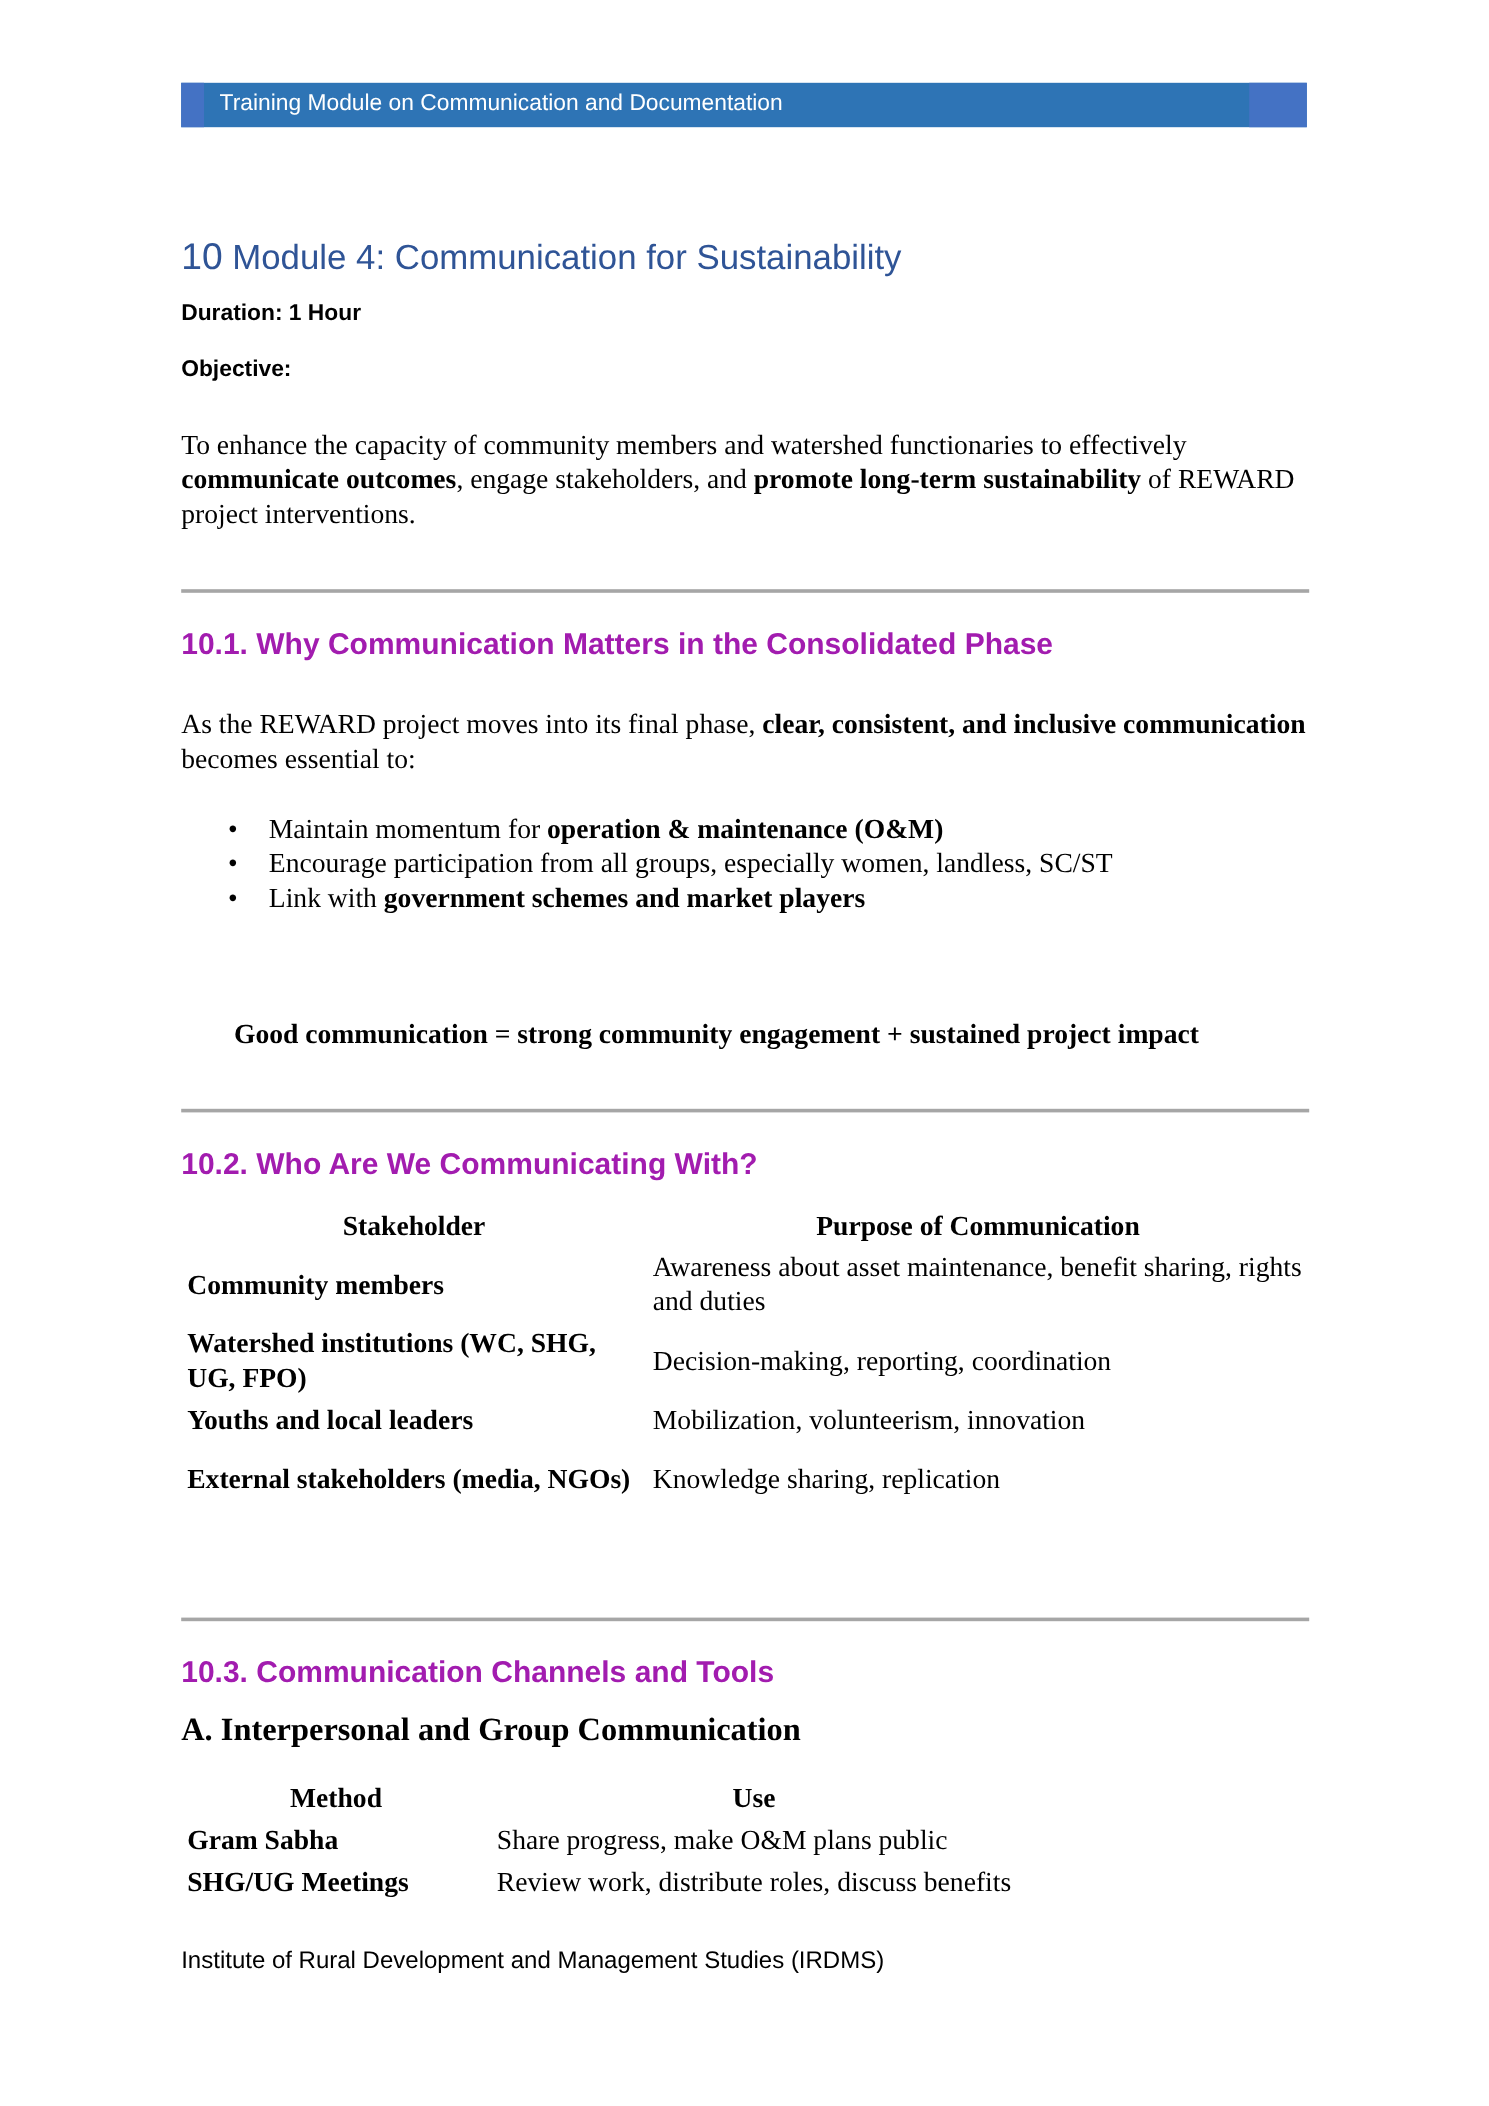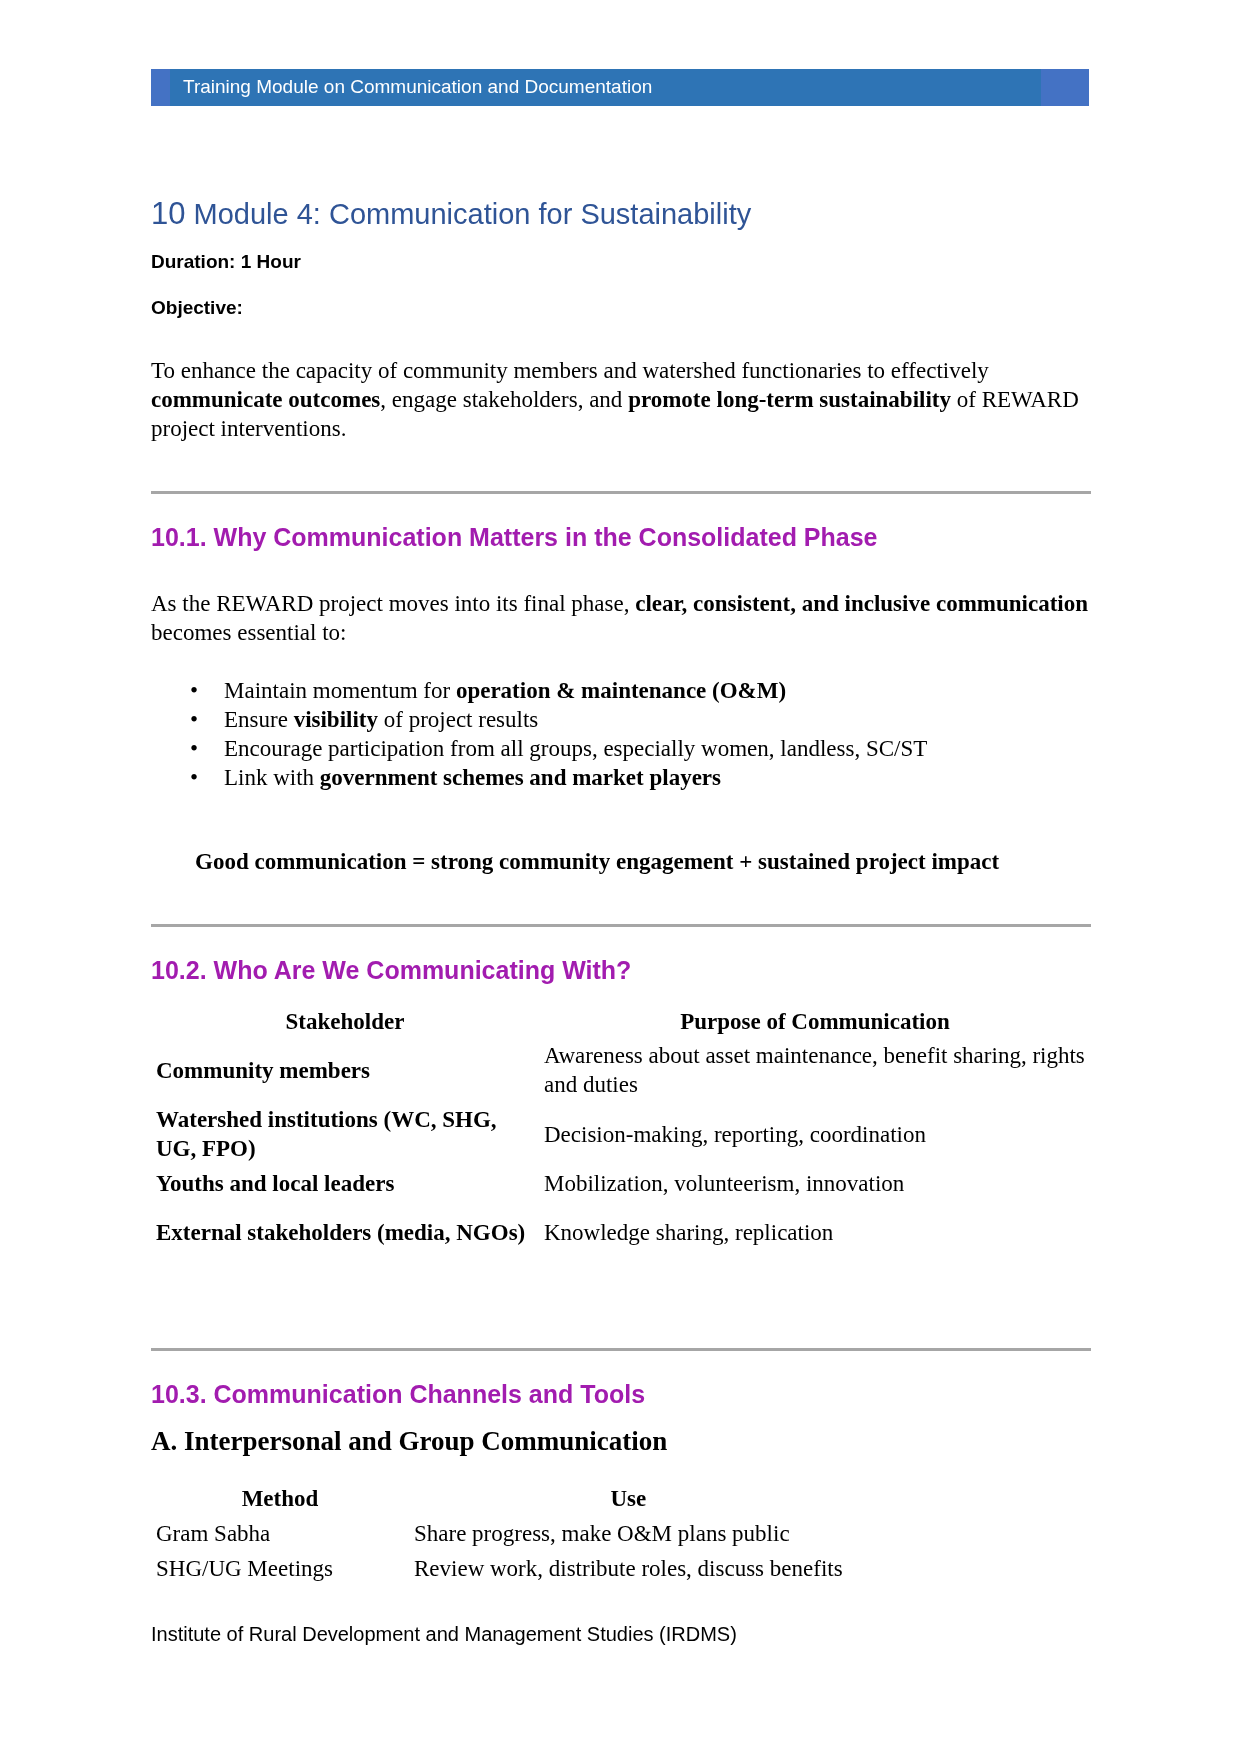--- a/index.html
+++ b/index.html
@@ -53,21 +53,21 @@
   table.stake tr.r4 td { height: 34px; }
   table.stake tr.r5 td { height: 64px; }
 
   .h3 {
     position: absolute; left: 151px; top: 1426px;
     font-size: 27px; font-weight: bold;
   }
   table.method { position: absolute; left: 151px; top: 1482px; border-collapse: collapse; }
   table.method th { font-size: 23px; font-weight: bold; text-align: center; height: 34px; }
   table.method td { font-size: 23px; height: 35px; padding: 0 5px; }
-  table.method td.m { width: 258px; }
+  table.method td.m { width: 258px; font-weight: bold; }
 
   .footer {
     position: absolute; left: 151px; top: 1623px;
     font-family: "Liberation Sans", sans-serif; font-size: 20px;
   }
   b { font-weight: bold; }
 </style>
 </head>
 <body>
 
@@ -85,21 +85,20 @@
 <p class="para" style="top:356px;"><span>To enhance the capacity of community members and watershed functionaries to effectively </span><b>communicate outcomes</b><span>, engage stakeholders, and </span><b>promote long-term sustainability</b><span> of REWARD project interventions.</span></p>
 
 <div class="rule" style="top:491px;"></div>
 
 <h2 class="h2" style="top:523px;">10.1. Why Communication Matters in the Consolidated Phase</h2>
 
 <p class="para" style="top:589px;"><span>As the REWARD project moves into its final phase, </span><b>clear, consistent, and inclusive communication</b><span> becomes essential to:</span></p>
 
 <ul class="bullets">
   <li><span>Maintain momentum for </span><b>operation &amp; maintenance (O&amp;M)</b><span></span></li>
-  <li><span>Ensure </span><b>visibility</b><span> of project results</span></li>
   <li><span>Encourage participation from all groups, especially women, landless, SC/ST</span><b></b><span></span></li>
   <li><span>Link with </span><b>government schemes and market players</b><span></span></li>
 </ul>
 
 <div class="formula">Good communication = strong community engagement + sustained project impact</div>
 
 <div class="rule" style="top:924px;"></div>
 
 <h2 class="h2" style="top:956px;">10.2. Who Are We Communicating With?</h2>
 

